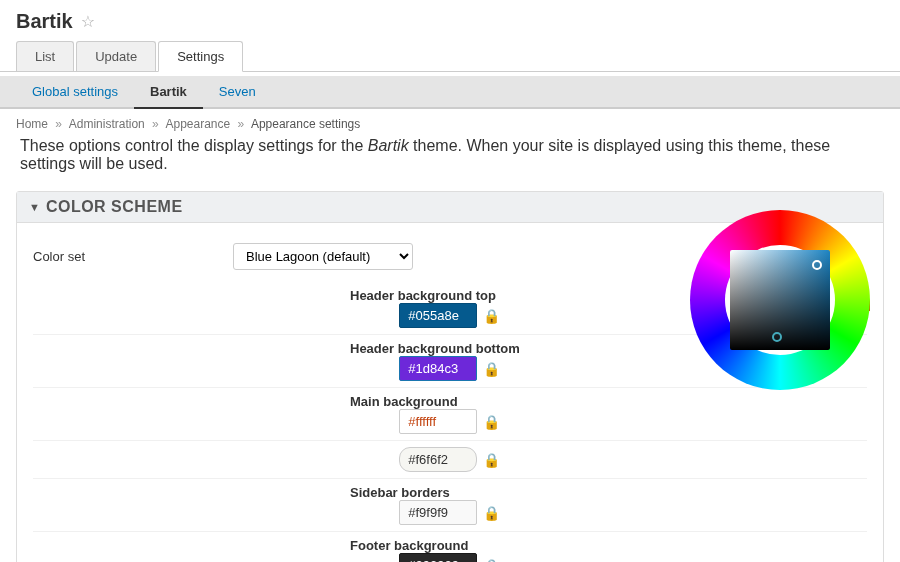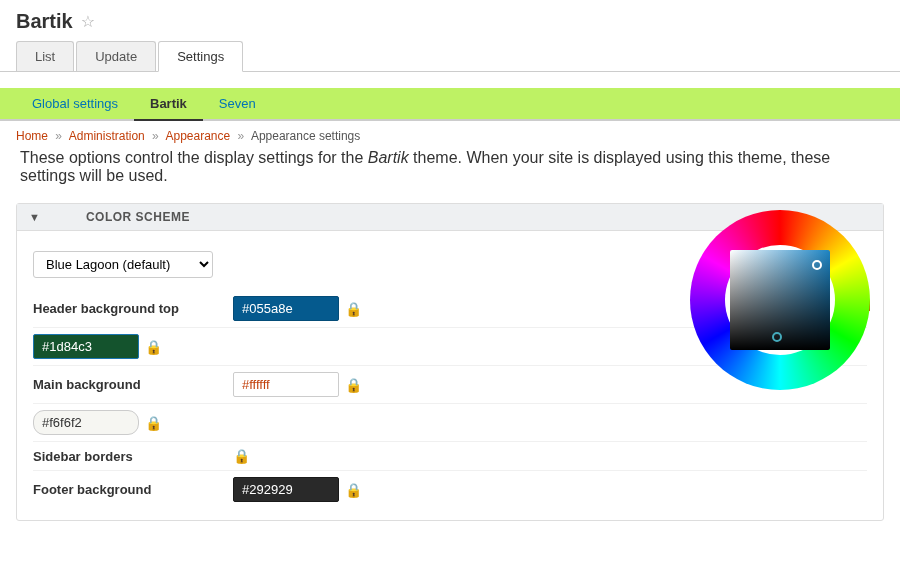--- a/index.html
+++ b/index.html
@@ -10,54 +10,54 @@
     .page-title-row { display: flex; align-items: center; gap: 8px; margin-bottom: 8px; }
     .page-title { font-size: 20px; font-weight: bold; color: #333; }
     .star-icon { color: #aaa; font-size: 16px; cursor: pointer; }
 
     
     .top-tabs { display: flex; gap: 0; }
     .top-tab { padding: 7px 18px; border: 1px solid #ccc; border-bottom: none; background: #f0f0f0; cursor: pointer; font-size: 13px; color: #555; margin-right: 2px; border-radius: 3px 3px 0 0; }
     .top-tab.active { background: #fff; border-bottom: 1px solid #fff; color: #333; font-weight: normal; position: relative; z-index: 1; margin-bottom: -1px; }
 
     
-    .sub-tabs-bar { display: flex; border-bottom: 2px solid #ccc; padding: 0 16px; margin-top: 16px; background: #bef264; }
+    .sub-tabs-bar { display: flex; border-bottom: 2px solid #ccc; padding: 0 16px; margin-top: 4px; background: #e5e5e5; }
     .sub-tab { padding: 8px 16px; font-size: 13px; color: #0073b6; cursor: pointer; border-bottom: 2px solid transparent; margin-bottom: -2px; }
     .sub-tab.active { color: #333; font-weight: bold; border-bottom: 2px solid #333; }
 
     
     .breadcrumb { padding: 8px 16px 4px; font-size: 12px; color: #0073b6; }
-    .breadcrumb a { color: #c2410c; text-decoration: none; }
+    .breadcrumb a { color: #737373; text-decoration: none; }
     .breadcrumb span { color: #555; }
     .breadcrumb .sep { color: #999; margin: 0 4px; }
 
     
     .description { padding: 2px 20px 10px; font-size: 16px; color: #333; }
     .description em { font-style: italic; }
 
     
     .content { padding: 8px 16px; }
 
     
     .section { border: 1px solid #ddd; border-radius: 3px; margin-bottom: 16px; }
     .section-header { background: #eef0f2; padding: 6px 12px; display: flex; align-items: center; gap: 6px; border-bottom: 1px solid #ddd; }
     .section-toggle { color: #555; font-size: 11px; cursor: pointer; }
-    .section-title { font-size: 12px; font-weight: bold; color: #555; letter-spacing: 0.5px; text-transform: uppercase; margin-left: 40px; }
+    .section-title { font-size: 16px; font-weight: bold; color: #555; letter-spacing: 0.5px; text-transform: uppercase; }
     .section-body { padding: 12px 16px; }
 
     
-    .form-row { display: flex; align-items: center; padding: 6px 0; border-bottom: 1px solid #f0f0f0; }
+    .form-row { display: flex; align-items: center; padding: 6px 0; border-bottom: 1px solid #f0f0f0; flex-direction: column; }
     .form-row:last-child { border-bottom: none; }
     .form-label { width: 200px; font-weight: bold; font-size: 13px; color: #333; flex-shrink: 0; }
     .form-control-wrap { display: flex; align-items: center; gap: 6px; }
 
     
-    .color-input { padding: 4px 8px; border: 1px solid #ccc; border-radius: 2px; font-size: 13px; width: 106px; }
+    .color-input { padding: 4px 8px; border: 1px solid #ccc; border-radius: 2px; font-size: 13px; width: 78px; }
     .color-input.blue-dark { background: #055a8e; color: #fff; border-color: #044c78; }
-    .color-input.blue-medium { background: #14532d; color: #fff; border-color: #1a76b0; }
+    .color-input.blue-medium { background: #6d28d9; color: #fff; border-color: #1a76b0; }
     .color-input.white-bg { background: #fff; color: #c2410c; }
     .color-input.light-gray { background: #f6f6f2; color: #333; border-radius: 11px; }
     .color-input.lighter-gray { background: #f9f9f9; color: #333; }
     .color-input.dark { background: #292929; color: #fff; border-color: #1a1a1a; }
 
     
     .lock-icon { font-size: 14px; color: #888; }
 
     
     .color-set-row { display: flex; align-items: center; padding: 8px 0 12px; }
@@ -104,32 +104,34 @@
 
 <div class="content">
   <div class="section">
     <div class="section-header">
       <span class="section-toggle">▼</span>
       <span class="section-title">COLOR SCHEME</span>
     </div>
     <div class="section-body">
 
       <div class="color-set-row">
+        <div class="color-set-label">Color set</div>
         <select class="color-set-select"><option>Blue Lagoon (default)</option><option>Blue Menta</option><option>Coffee</option><option>Custom</option></select>
       </div>
 
       <div class="form-row">
         <div class="form-label">Header background top</div>
         <div class="form-control-wrap">
           <input type="text" class="color-input blue-dark" value="#055a8e" style="">
           <span class="lock-icon">🔒</span>
         </div>
       </div>
 
       <div class="form-row">
+        <div class="form-label">Header background bottom</div>
         <div class="form-control-wrap">
           <input type="text" class="color-input blue-medium" value="#1d84c3" style="">
           <span class="lock-icon">🔒</span>
         </div>
       </div>
 
       <div class="form-row">
         <div class="form-label">Main background</div>
         <div class="form-control-wrap">
           <input type="text" class="color-input white-bg" value="#ffffff" style="">
@@ -140,20 +142,21 @@
       <div class="form-row">
         <div class="form-control-wrap">
           <input type="text" class="color-input light-gray" value="#f6f6f2" style="">
           <span class="lock-icon">🔒</span>
         </div>
       </div>
 
       <div class="form-row">
         <div class="form-label">Sidebar borders</div>
         <div class="form-control-wrap">
+          <input type="text" class="color-input lighter-gray" value="#f9f9f9" style="">
           <span class="lock-icon">🔒</span>
         </div>
       </div>
 
       <div class="form-row">
         <div class="form-label">Footer background</div>
         <div class="form-control-wrap">
           <input type="text" class="color-input dark" value="#292929" style="">
           <span class="lock-icon">🔒</span>
         </div>

